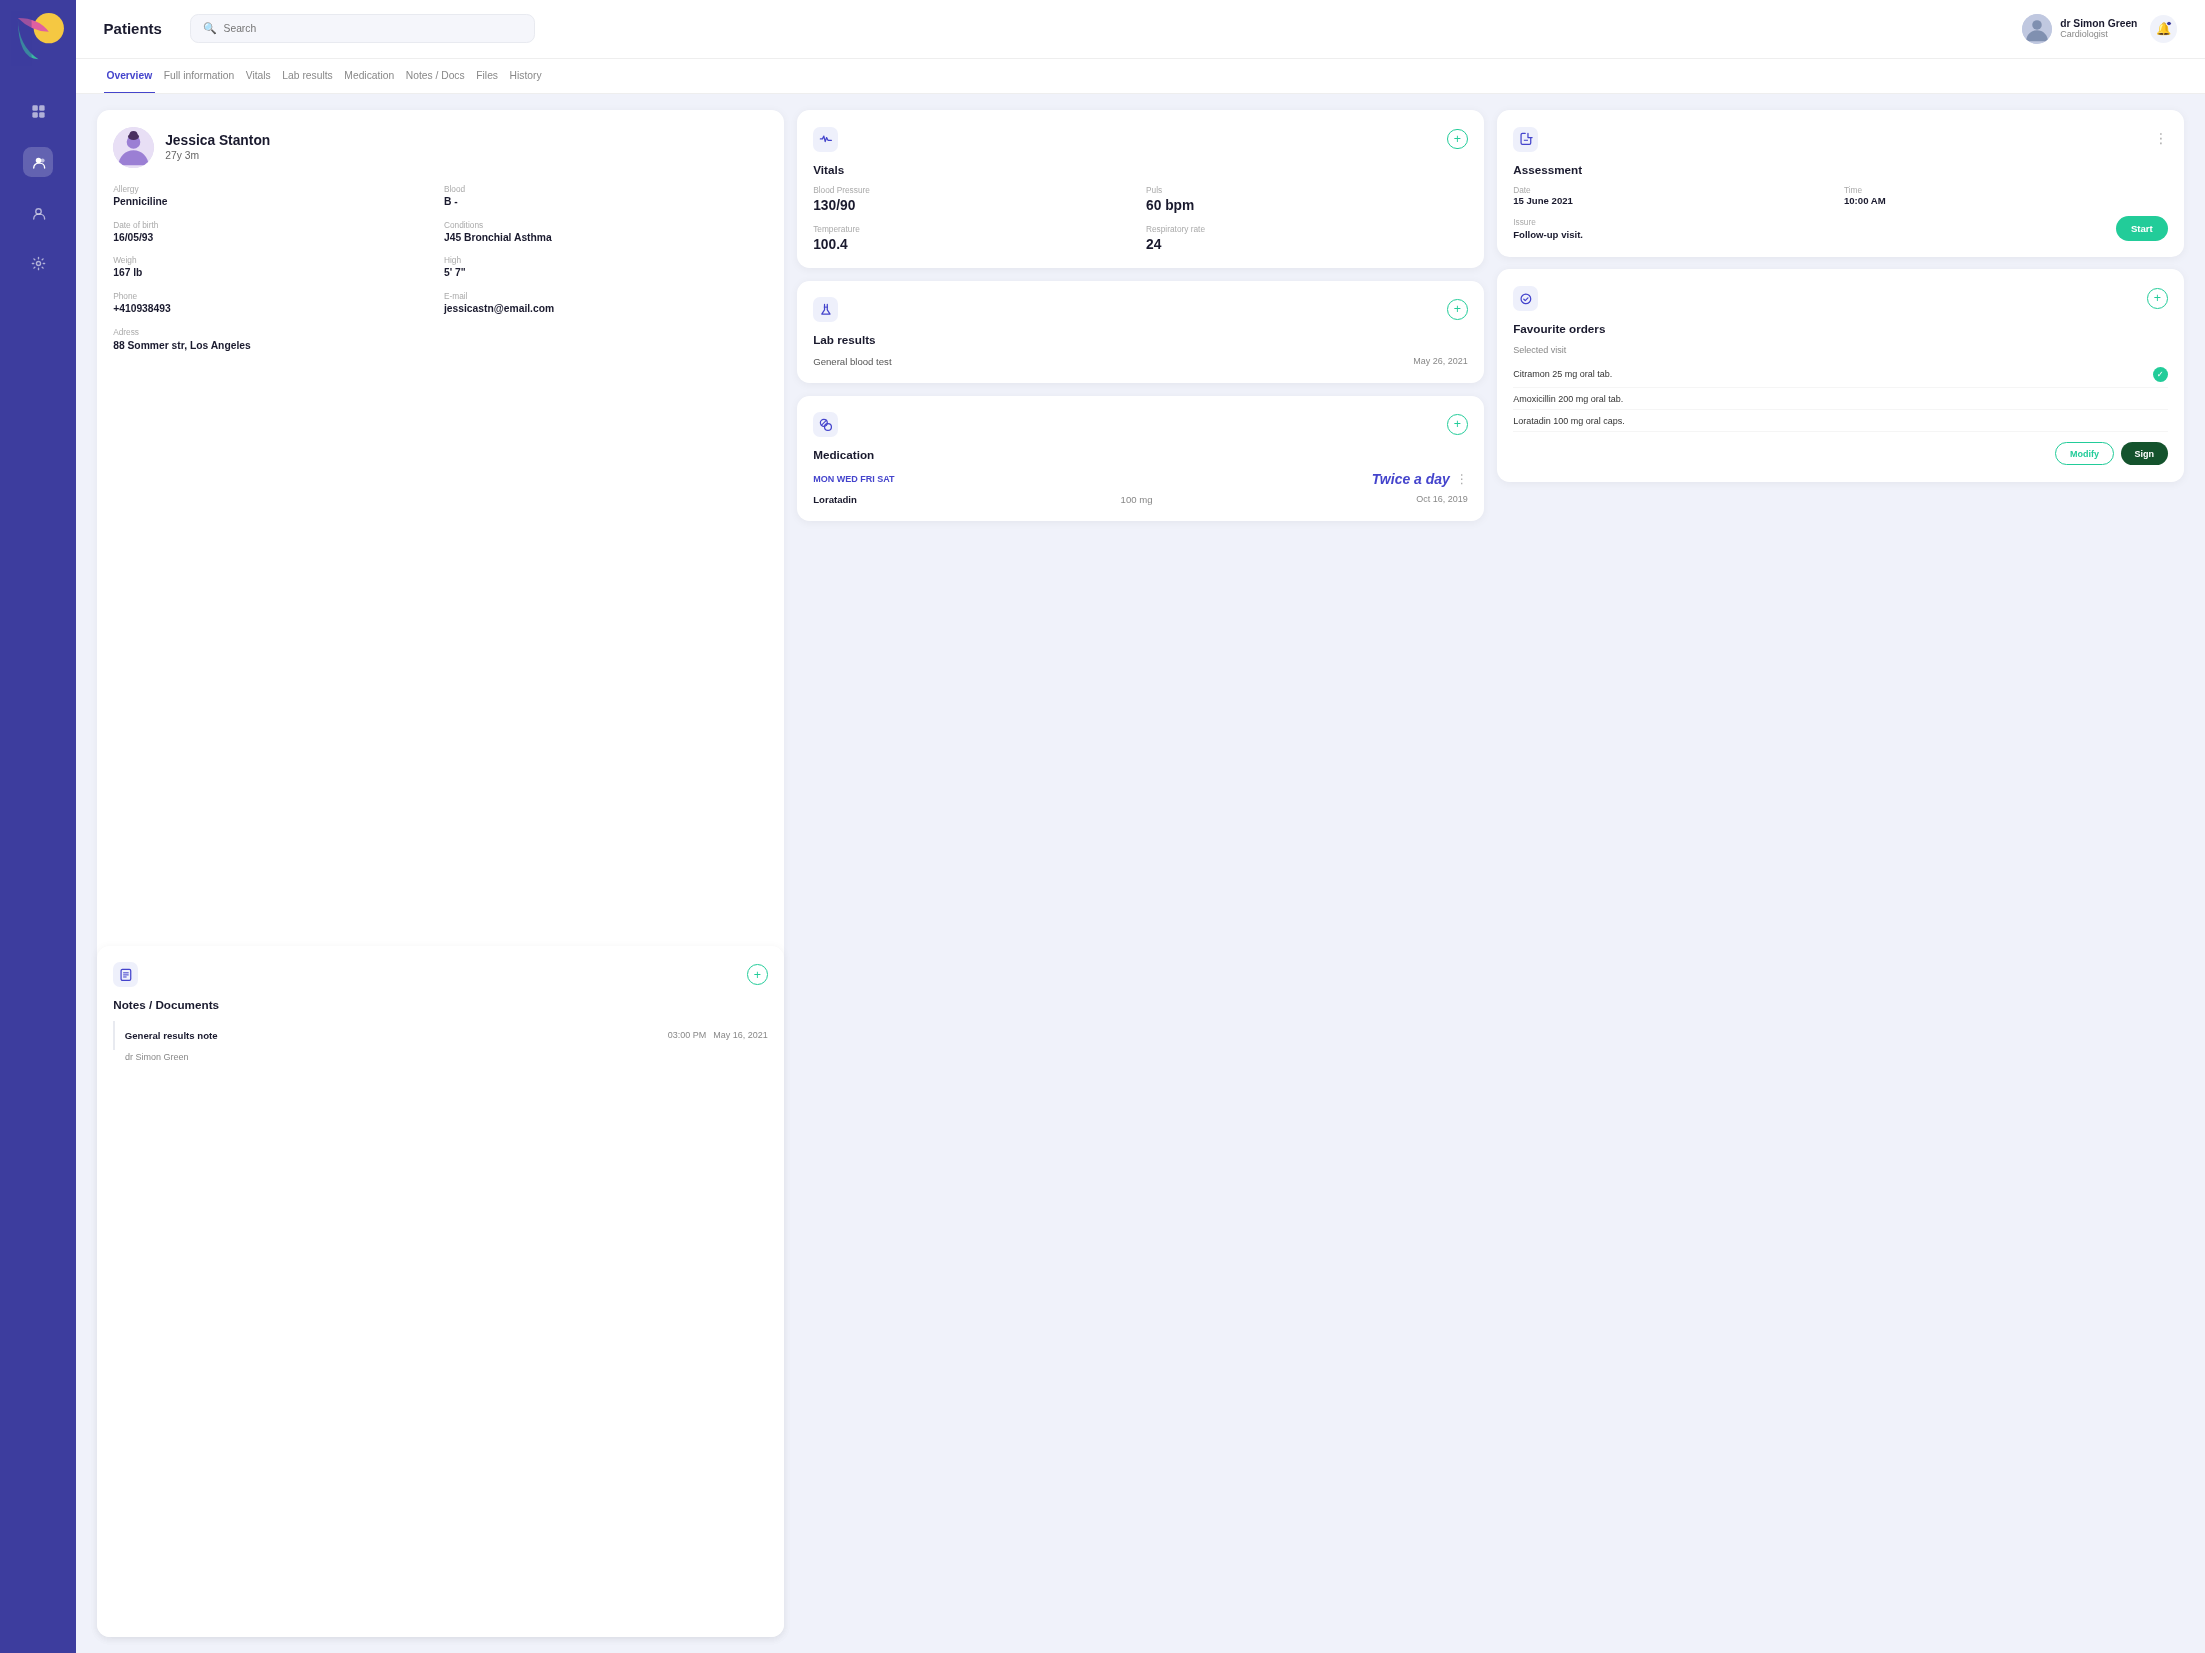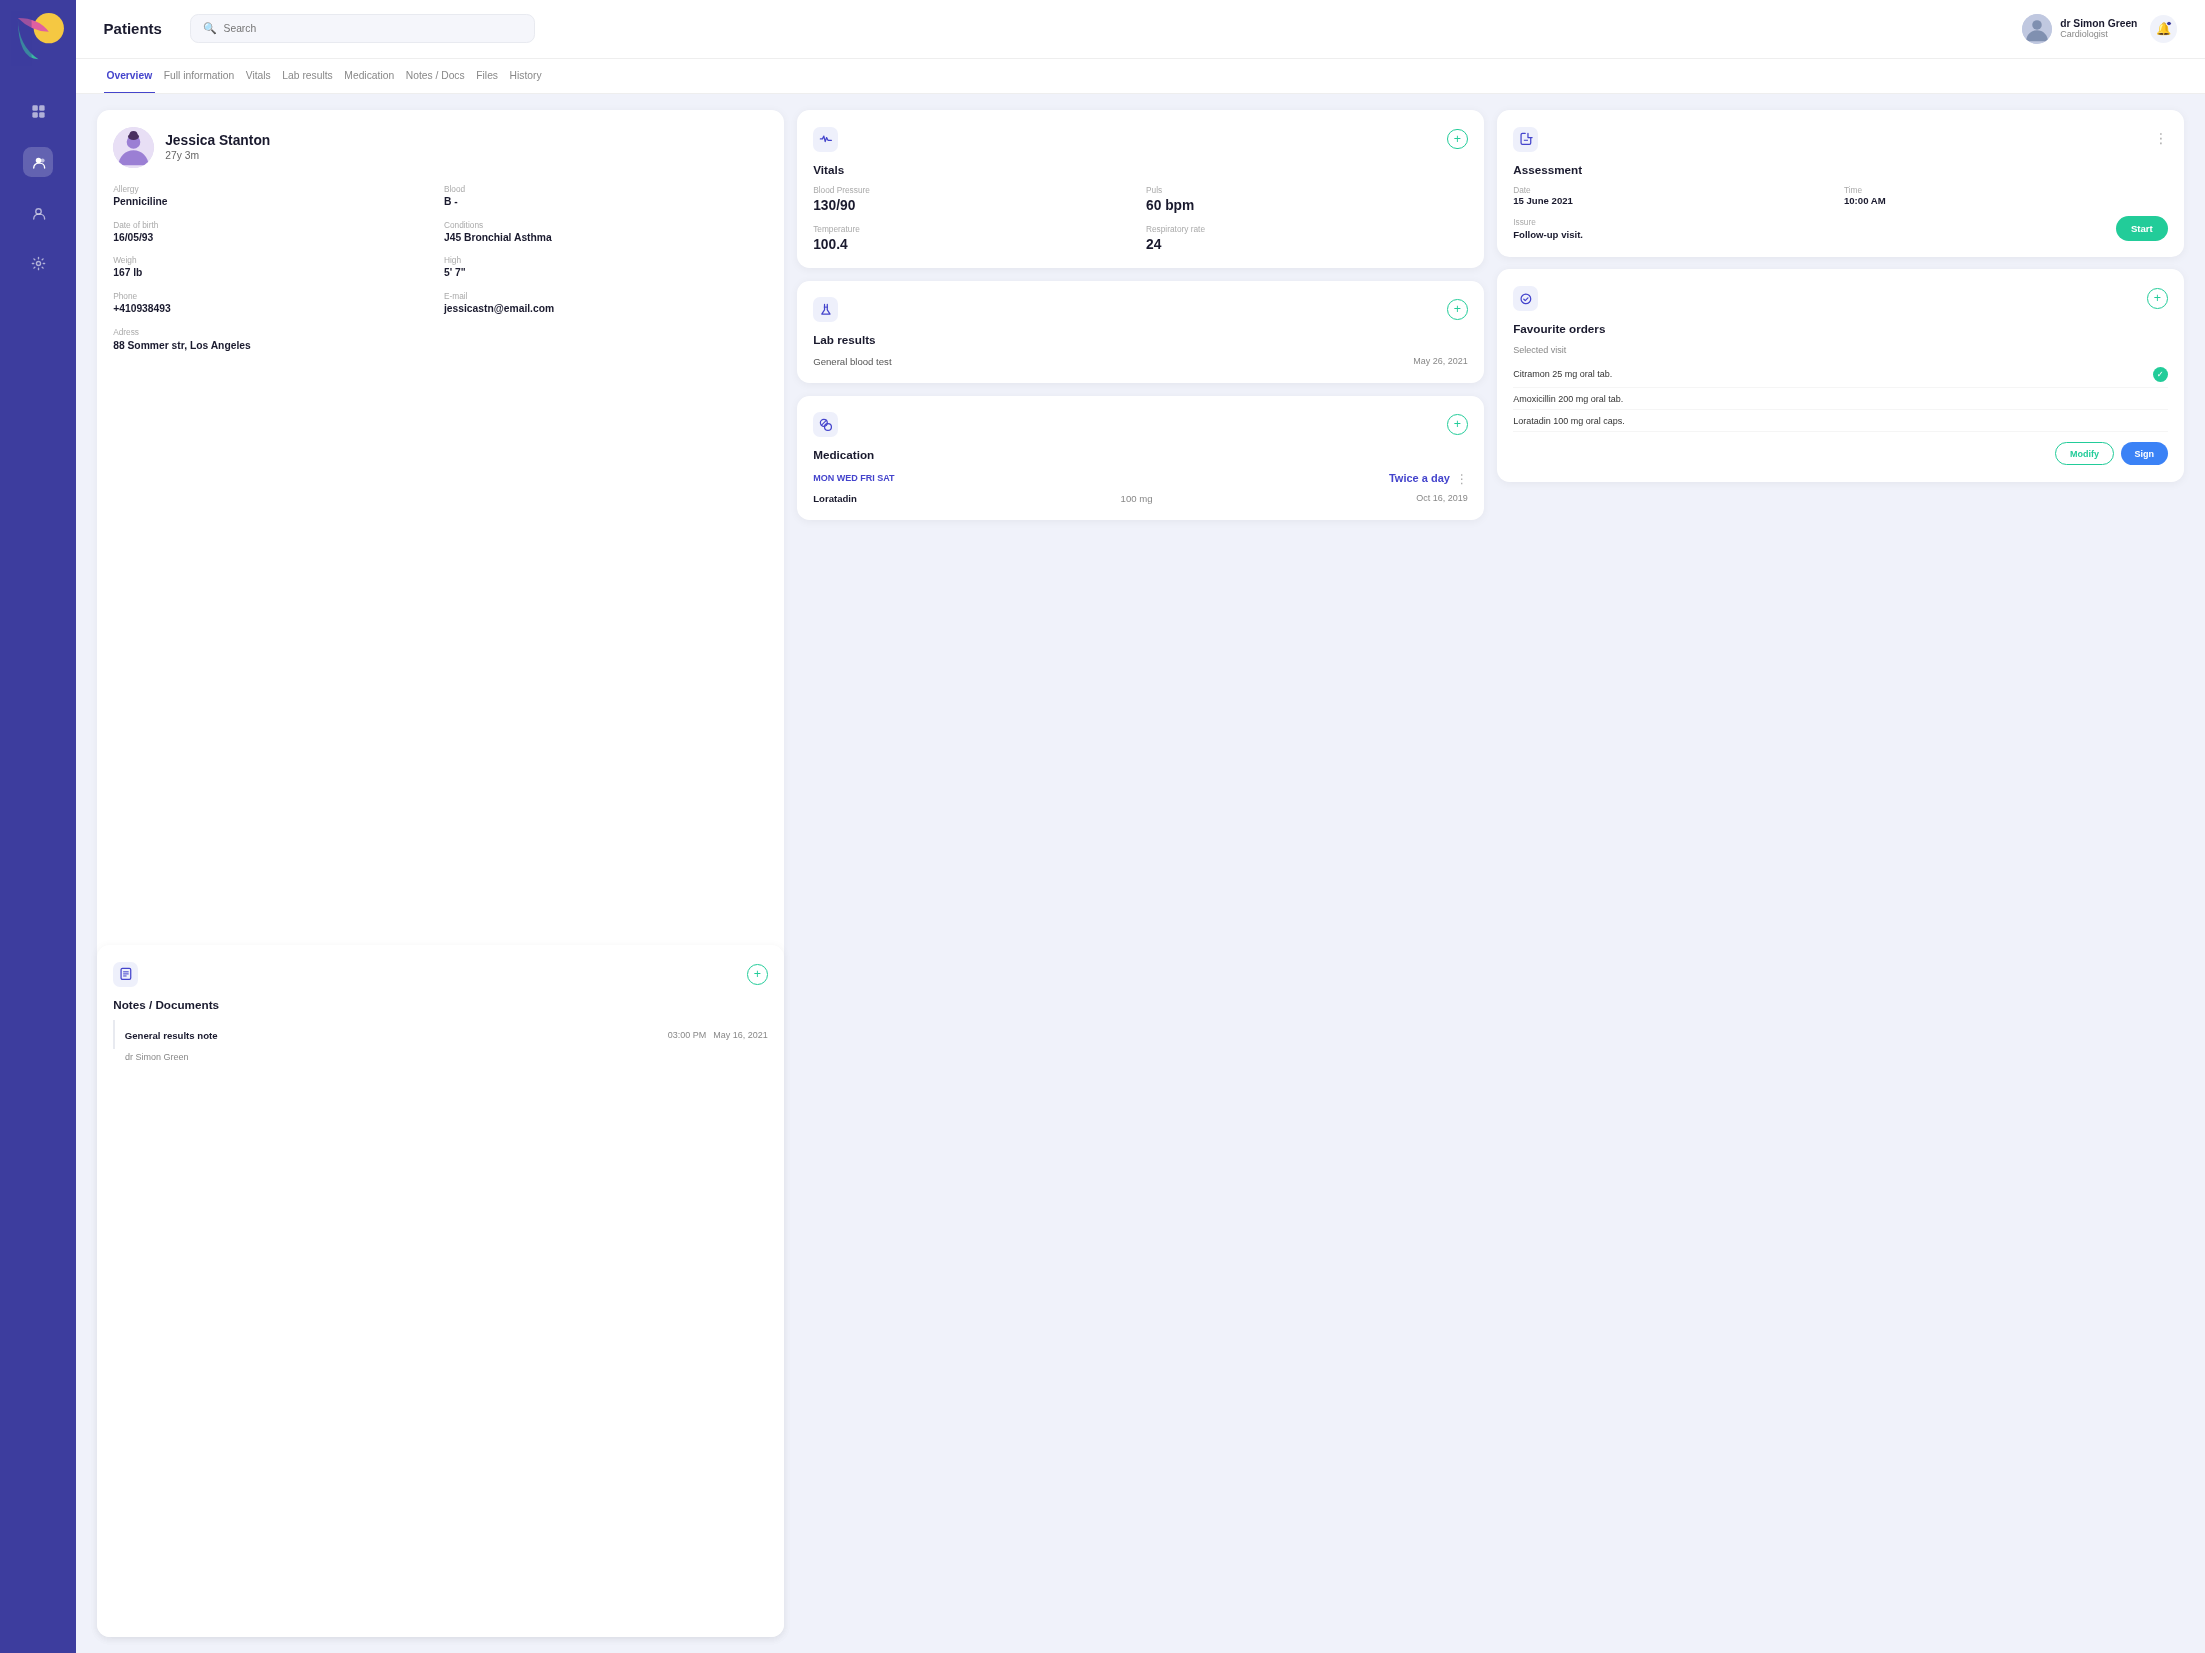--- a/index.html
+++ b/index.html
@@ -469,40 +469,41 @@
       background: transparent;
       border: 1.4px solid #22cc99;
       color: #22cc99;
       border-radius: 13.8px;
       padding: 5.5px 13.8px;
       font-size: 9px;
       font-weight: 600;
       cursor: pointer;
     }
     .sign-btn {
-      background: #3b82f6;
+      background: #14532d;
       border: none;
       color: #fff;
       border-radius: 13.8px;
       padding: 5.5px 13.8px;
       font-size: 9px;
       font-weight: 600;
       cursor: pointer;
     }
 
     
     .med-days {
       font-size: 9px;
       font-weight: 700;
       color: #4444cc;
     }
     .med-freq {
-      font-size: 11px;
+      font-size: 14px;
       color: #4444cc;
       font-weight: 600;
+      font-style: italic;
     }
     .med-row {
       display: flex;
       align-items: center;
       justify-content: space-between;
       margin-top: 6.9px;
     }
     .med-name {
       font-size: 9.6px;
       font-weight: 600;

